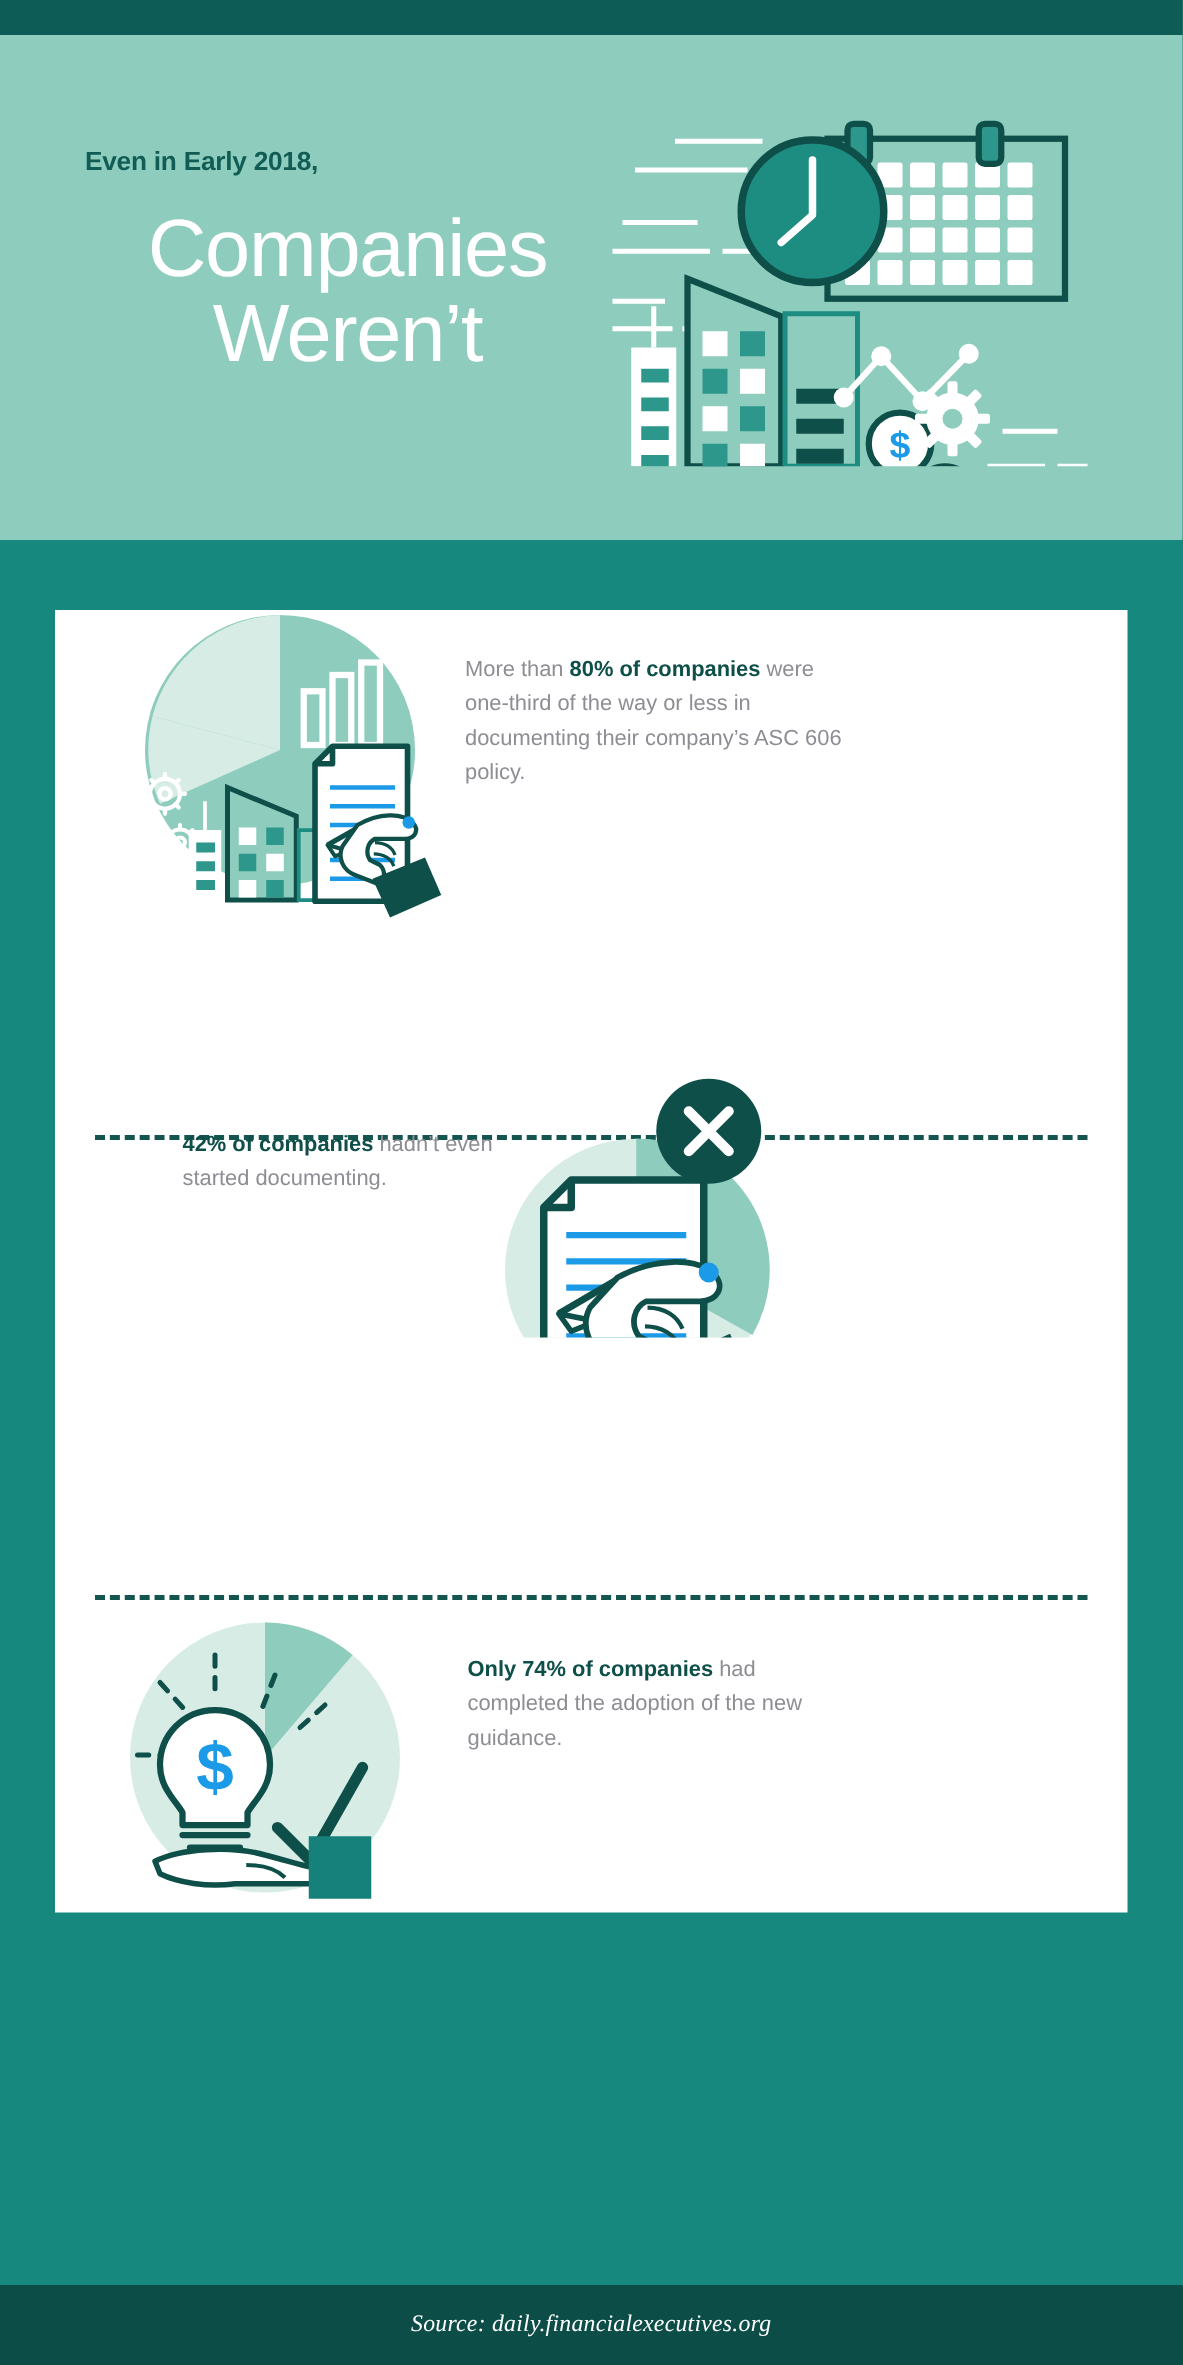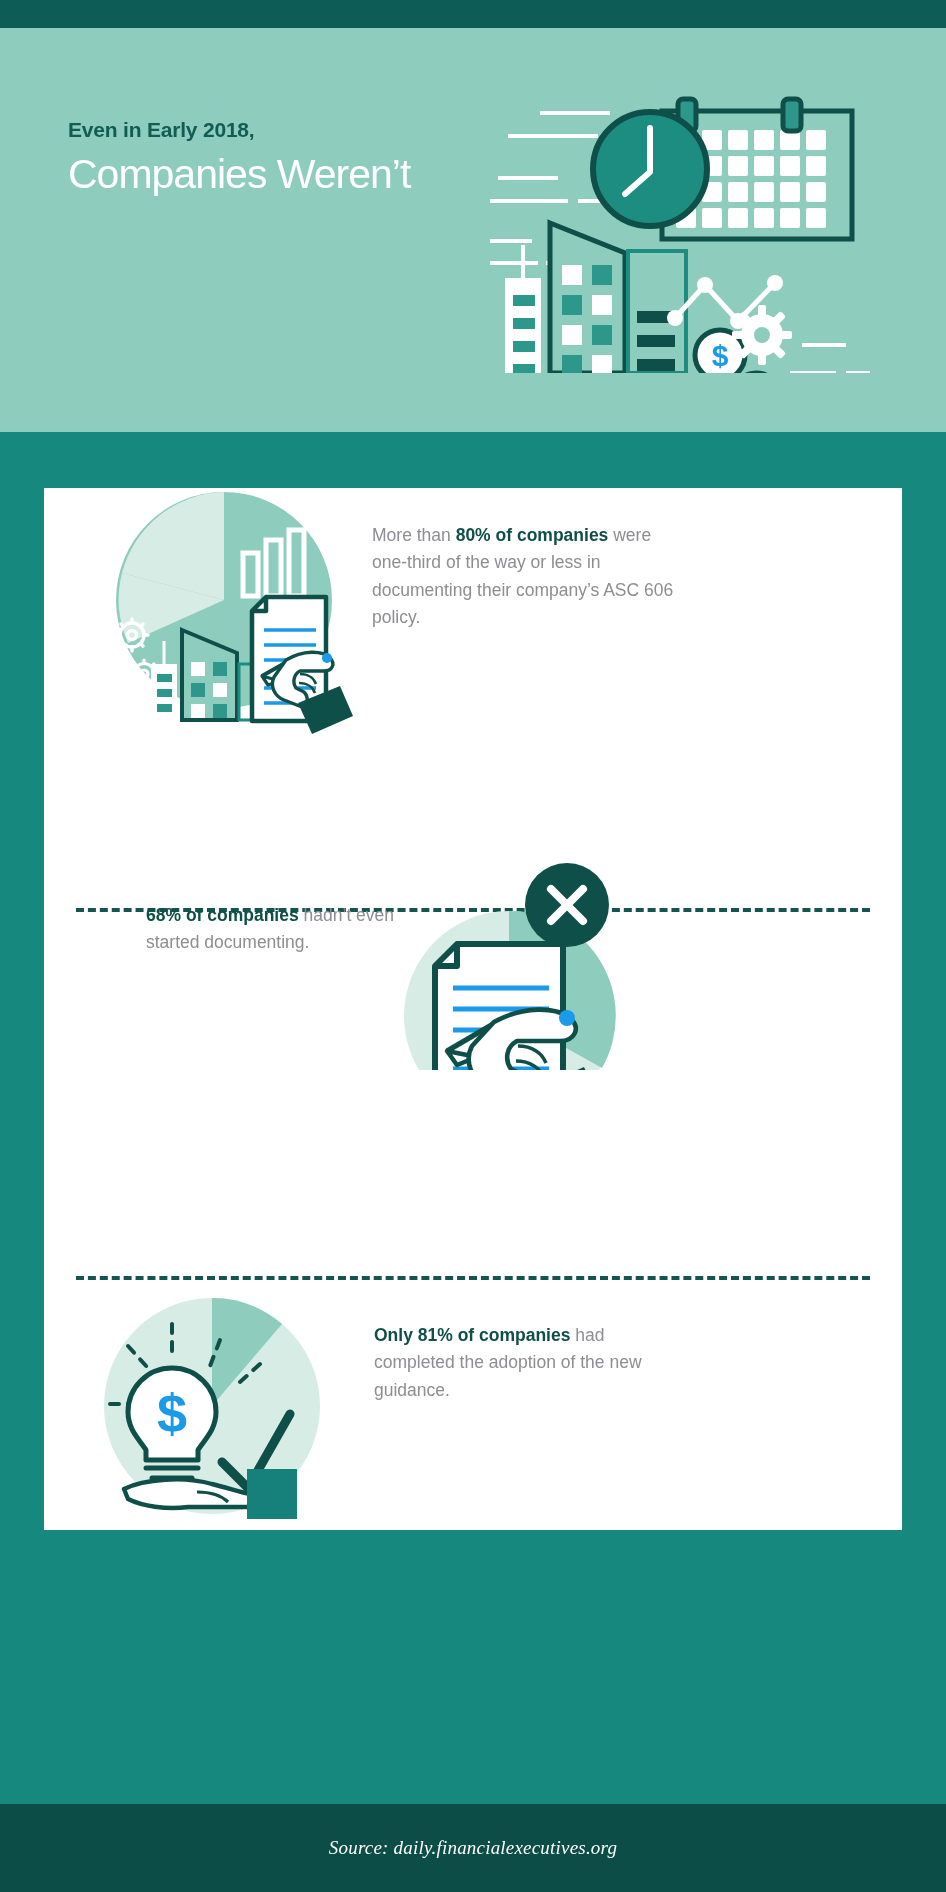--- a/index.html
+++ b/index.html
@@ -23,22 +23,22 @@
     background:#8ecdbe;
   }
   .header-texts {
     position:absolute; left:68px; top:90px; width:420px;
   }
   .h-line1 {
     font-size:21px; font-weight:bold; color:#115c54; letter-spacing:-0.2px;
     line-height:1.1;
   }
   .h-line2 {
-    font-size:41px; color:#ffffff; line-height:1.05; font-weight:400;
-    margin-top:12px; letter-spacing:-1px;
+    font-size:65px; color:#ffffff; line-height:1.05; font-weight:400;
+    margin-top:24px; letter-spacing:-1px;text-align:center;
   }
   .h-line3 {
     font-size:31px; font-weight:bold; color:#115c54; margin-top:12px;
     letter-spacing:-0.3px;
   }
   .header-art {
     position:absolute; left:490px; top:45px; width:440px; height:300px;
   }
 
   
@@ -74,21 +74,21 @@
   #row2 .art { position:absolute; left:355px; top:-92px; width:250px; height:250px; }
   #row2 .row-text { left:102px; top:-10px; width:270px; }
 
   
   #row3 { top:794px; height:400px; }
   #row3 .art { position:absolute; left:48px; top:-28px; width:290px; height:290px; }
   #row3 .row-text { left:330px; top:40px; width:300px; }
 
   
   .footer-strip {
-    position:absolute; left:0; bottom:0; width:946px; height:88px;
+    position:absolute; left:0; bottom:0; width:946px; height:64px;
     background:#0d4d47;
     display:flex; align-items:center; justify-content:center;
   }
   .footer-text {
     font-family:"Liberation Serif", serif;
     font-style:italic; font-size:19px; color:#ffffff; letter-spacing:0.2px;
   }
 </style>
 </head>
 <body>
@@ -361,21 +361,21 @@
         <g>
           <circle cx="168" cy="85" r="42" fill="#0f4f49"></circle>
           <g stroke="#ffffff" stroke-width="8" stroke-linecap="round">
             <line x1="152" y1="69" x2="184" y2="101"></line>
             <line x1="184" y1="69" x2="152" y2="101"></line>
           </g>
         </g>
       </svg>
     </div>
     <div class="row-text">
-      <span></span><b>68% of companies</b><span> hadn’t even started documenting.</span>
+      <span></span><b>42% of companies</b><span> hadn’t even started documenting.</span>
     </div>
   </div>
 
   <div class="divider" id="div2"></div>
 
   <div class="row" id="row3">
     <div class="art">
       <svg width="290" height="290" viewBox="0 0 290 290">
         <circle cx="120" cy="152" r="108" fill="#d6ece5"></circle>
         <path d="M120 152 L120 44 A108 108 0 0 1 190 70 Z" fill="#8ecdbe"></path>
@@ -403,21 +403,21 @@
         <g>
           <path d="M32 235 C52 225, 92 222, 120 230 C136 234, 148 238, 158 240
                    C166 242, 166 252, 157 253 L96 253 C74 256, 50 252, 36 245 Z" fill="#ffffff" stroke="#0f4f49" stroke-width="4.4" stroke-linejoin="round"></path>
           <path d="M105 238 C120 238, 130 242, 136 248" fill="none" stroke="#0f4f49" stroke-width="3.2"></path>
         </g>
 
         <rect x="155" y="215" width="50" height="50" fill="#15817a"></rect>
       </svg>
     </div>
     <div class="row-text">
-      <span></span><b>Only 81% of companies</b><span> had completed the adoption of the new guidance.</span>
+      <span></span><b>Only 74% of companies</b><span> had completed the adoption of the new guidance.</span>
     </div>
   </div>
 
 </div>
 
 <div class="footer-strip">
   <div class="footer-text">Source: daily.financialexecutives.org</div>
 </div>
 
 </body></html>

